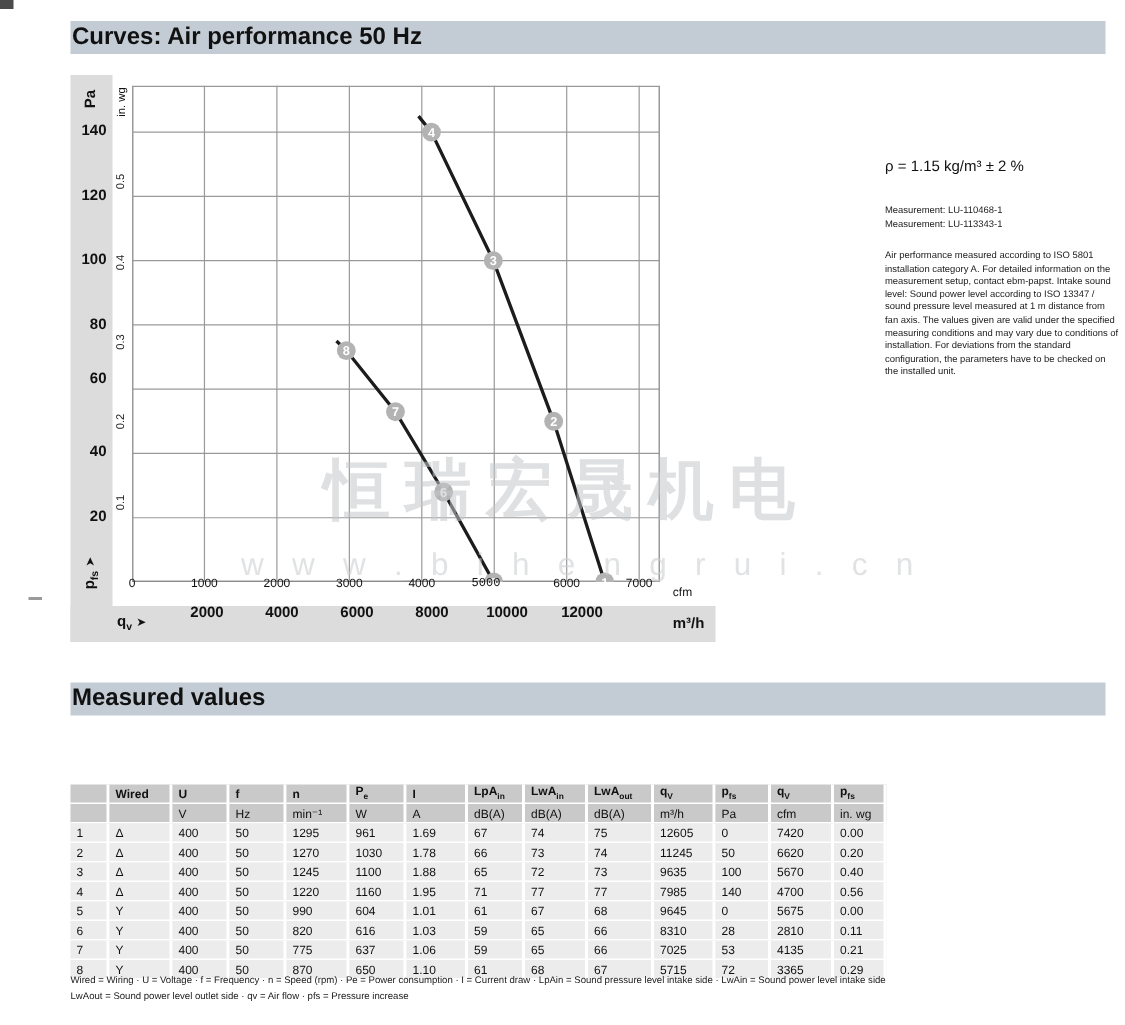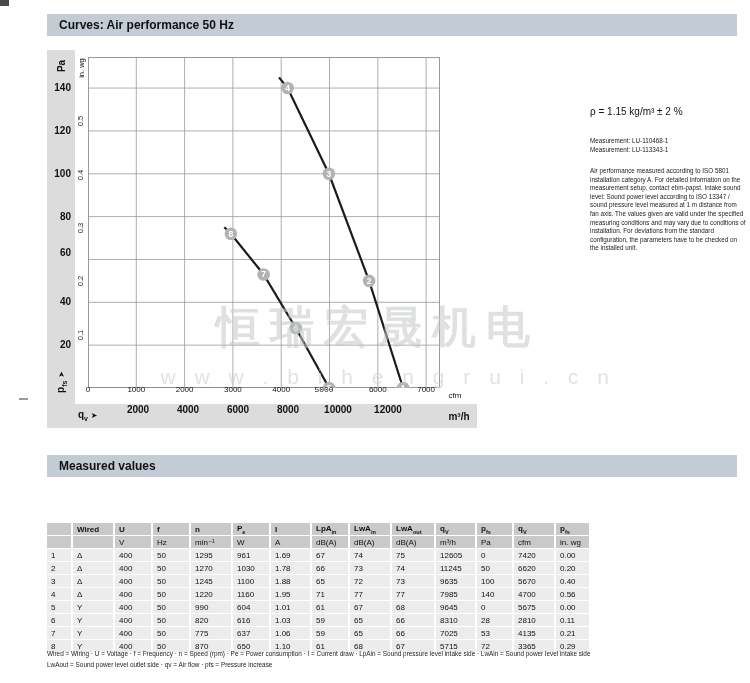--- a/index.html
+++ b/index.html
@@ -1,19 +1,19 @@
 <!DOCTYPE html>
 <html><head>
 <meta charset="utf-8">
 <style>
   html,body{margin:0;padding:0;background:#fff;}
   #page{position:relative;width:750px;height:683px;background:#fff;overflow:hidden;
         font-family:"Liberation Sans","DejaVu Sans",sans-serif;color:#111;}
   .abs{position:absolute;}
-  .bar{background:#c3ccd5;font-weight:bold;font-size:12px;line-height:22px;padding-left:12px;box-sizing:border-box;}
+  .bar{background:#c3ccd5;font-weight:bold;font-size:16px;line-height:22px;padding-left:1px;box-sizing:border-box;}
   .strip{background:#dcdcdc;}
   .rot{transform:translate(-50%,-50%) rotate(-90deg);transform-origin:center;white-space:nowrap;}
   .ctr{transform:translate(-50%,-50%);white-space:nowrap;}
   .pa-tick{position:absolute;left:47px;width:24px;height:12px;text-align:right;font-weight:bold;font-size:10px;padding-right:2px;}
   .inwg-tick{position:absolute;font-size:7.5px;color:#222;}
   .cfm-tick{position:absolute;font-size:8px;top:389px;}
   .m3h-tick{position:absolute;font-weight:bold;font-size:10px;top:409px;}
   sub{font-size:70%;}
   
   #mv-table{border-collapse:separate;border-spacing:0;font-size:8px;margin-top:33px;}

